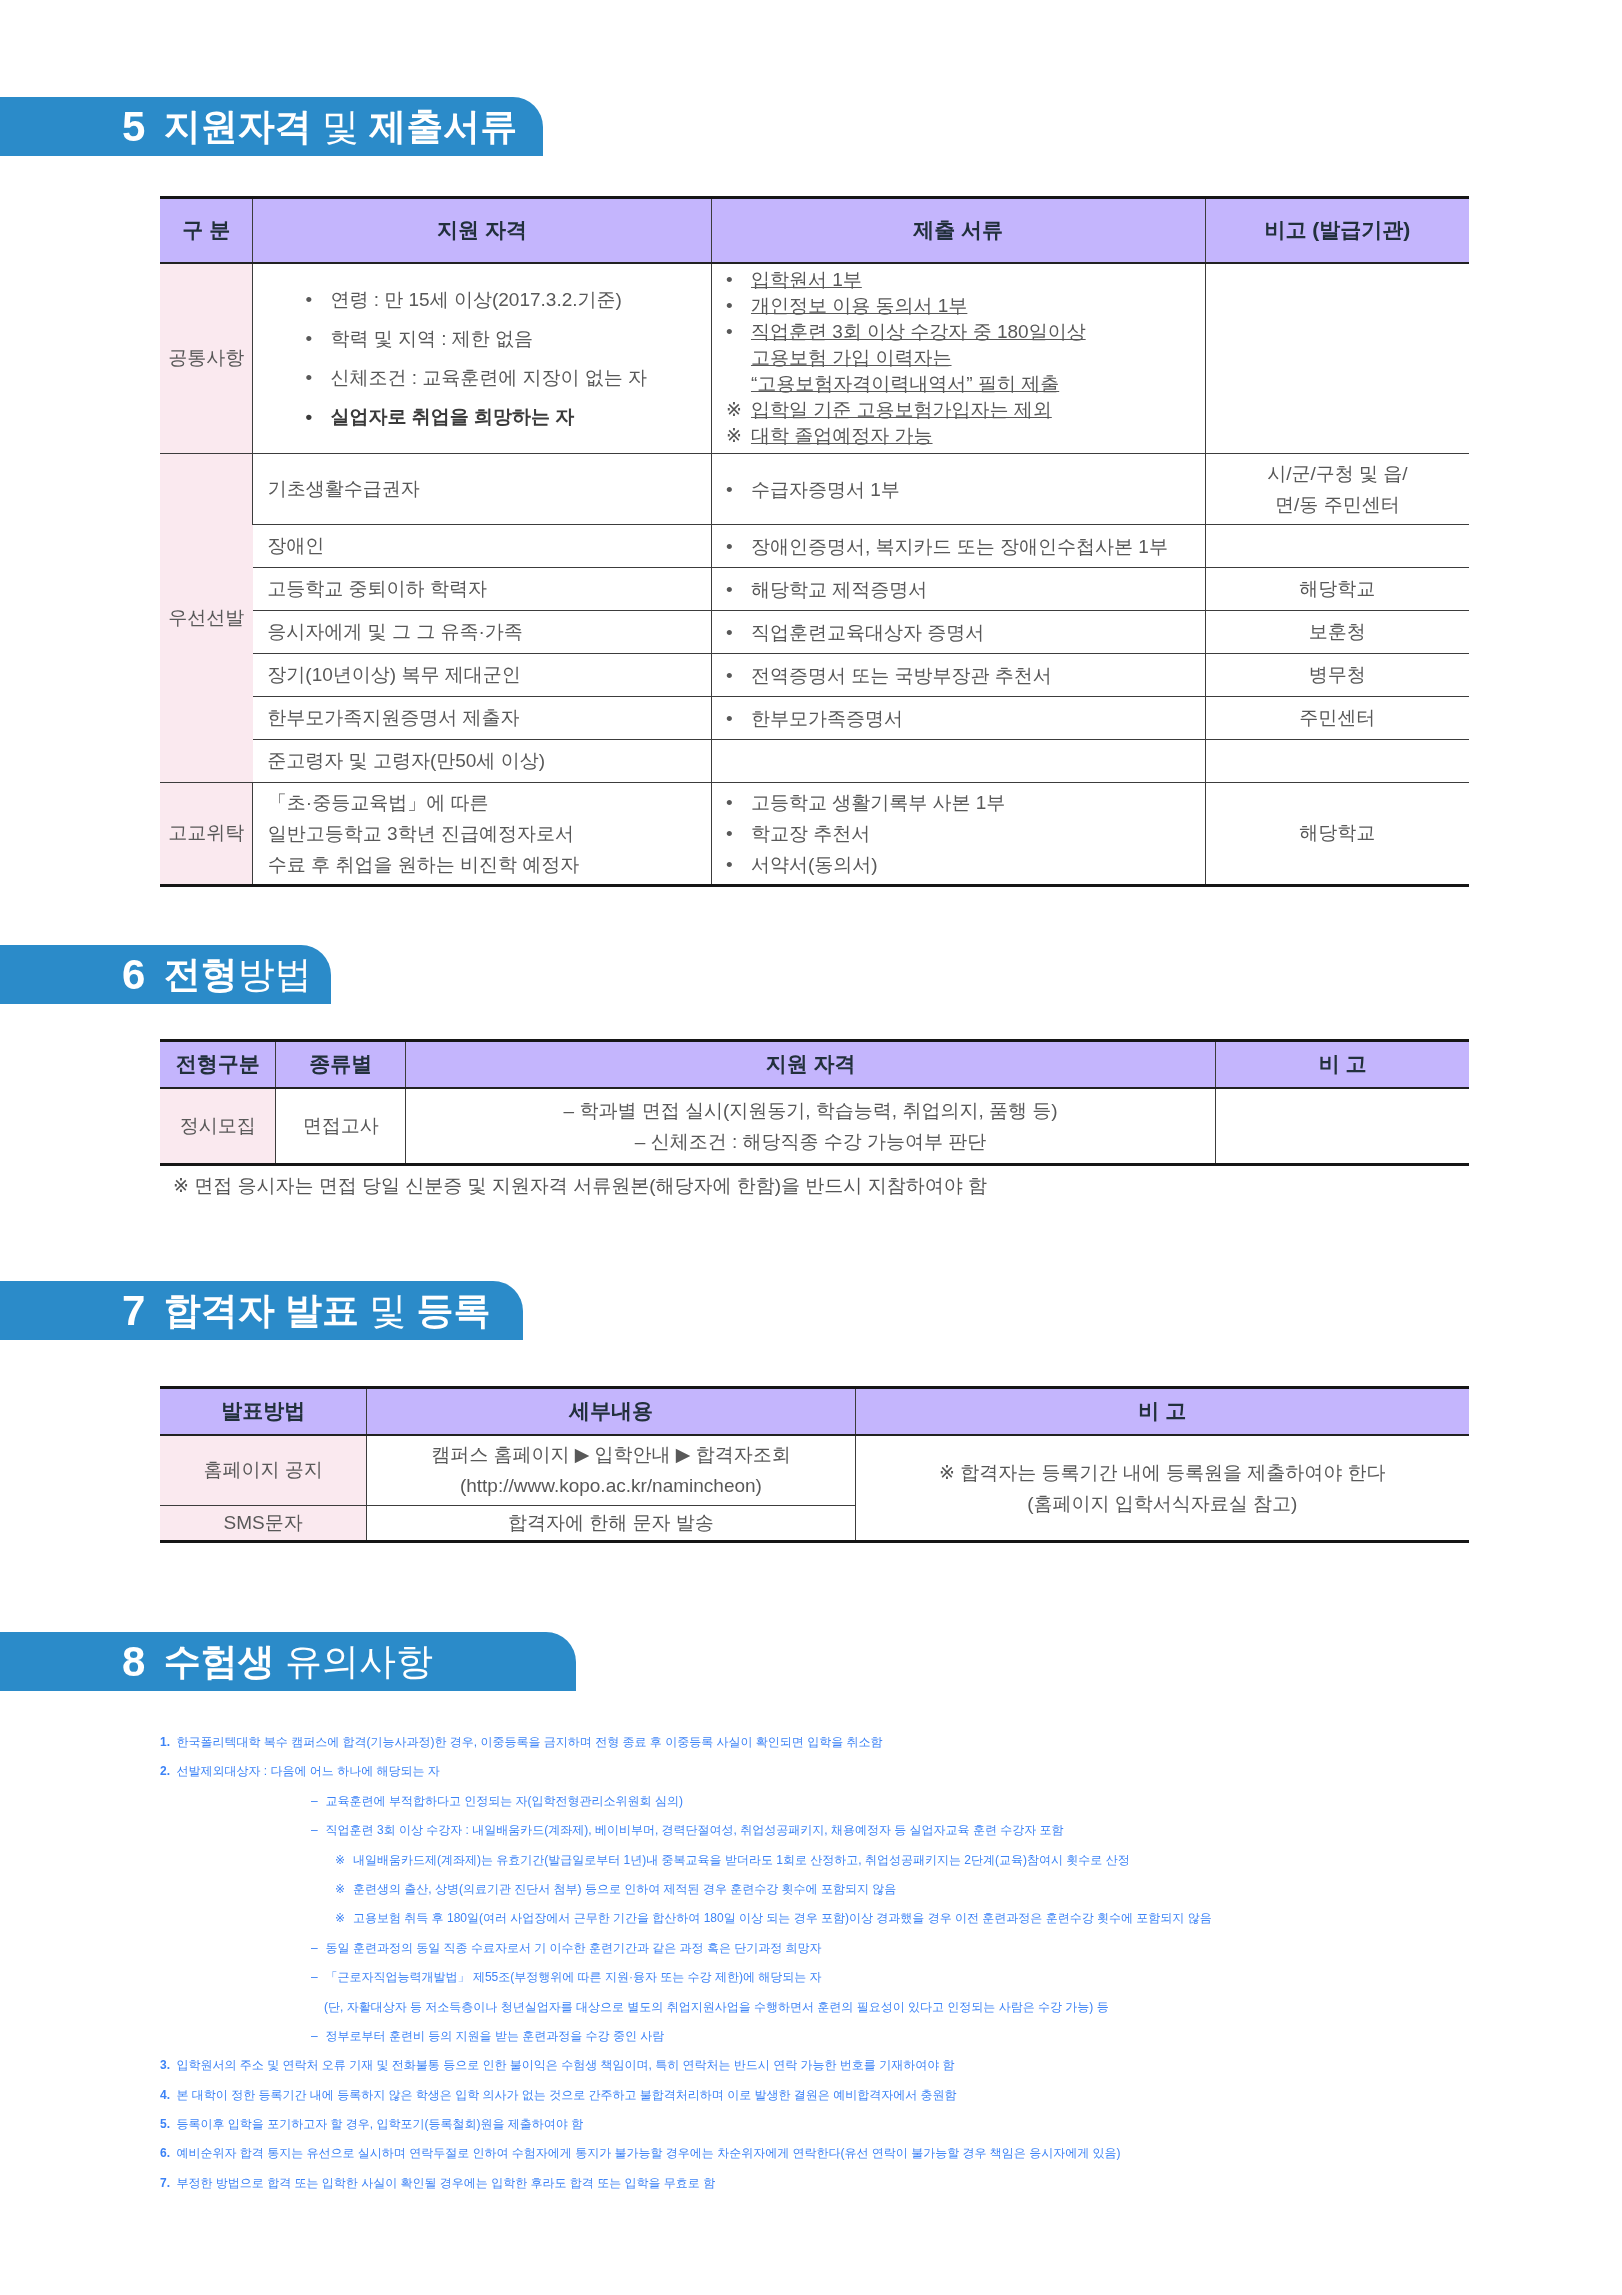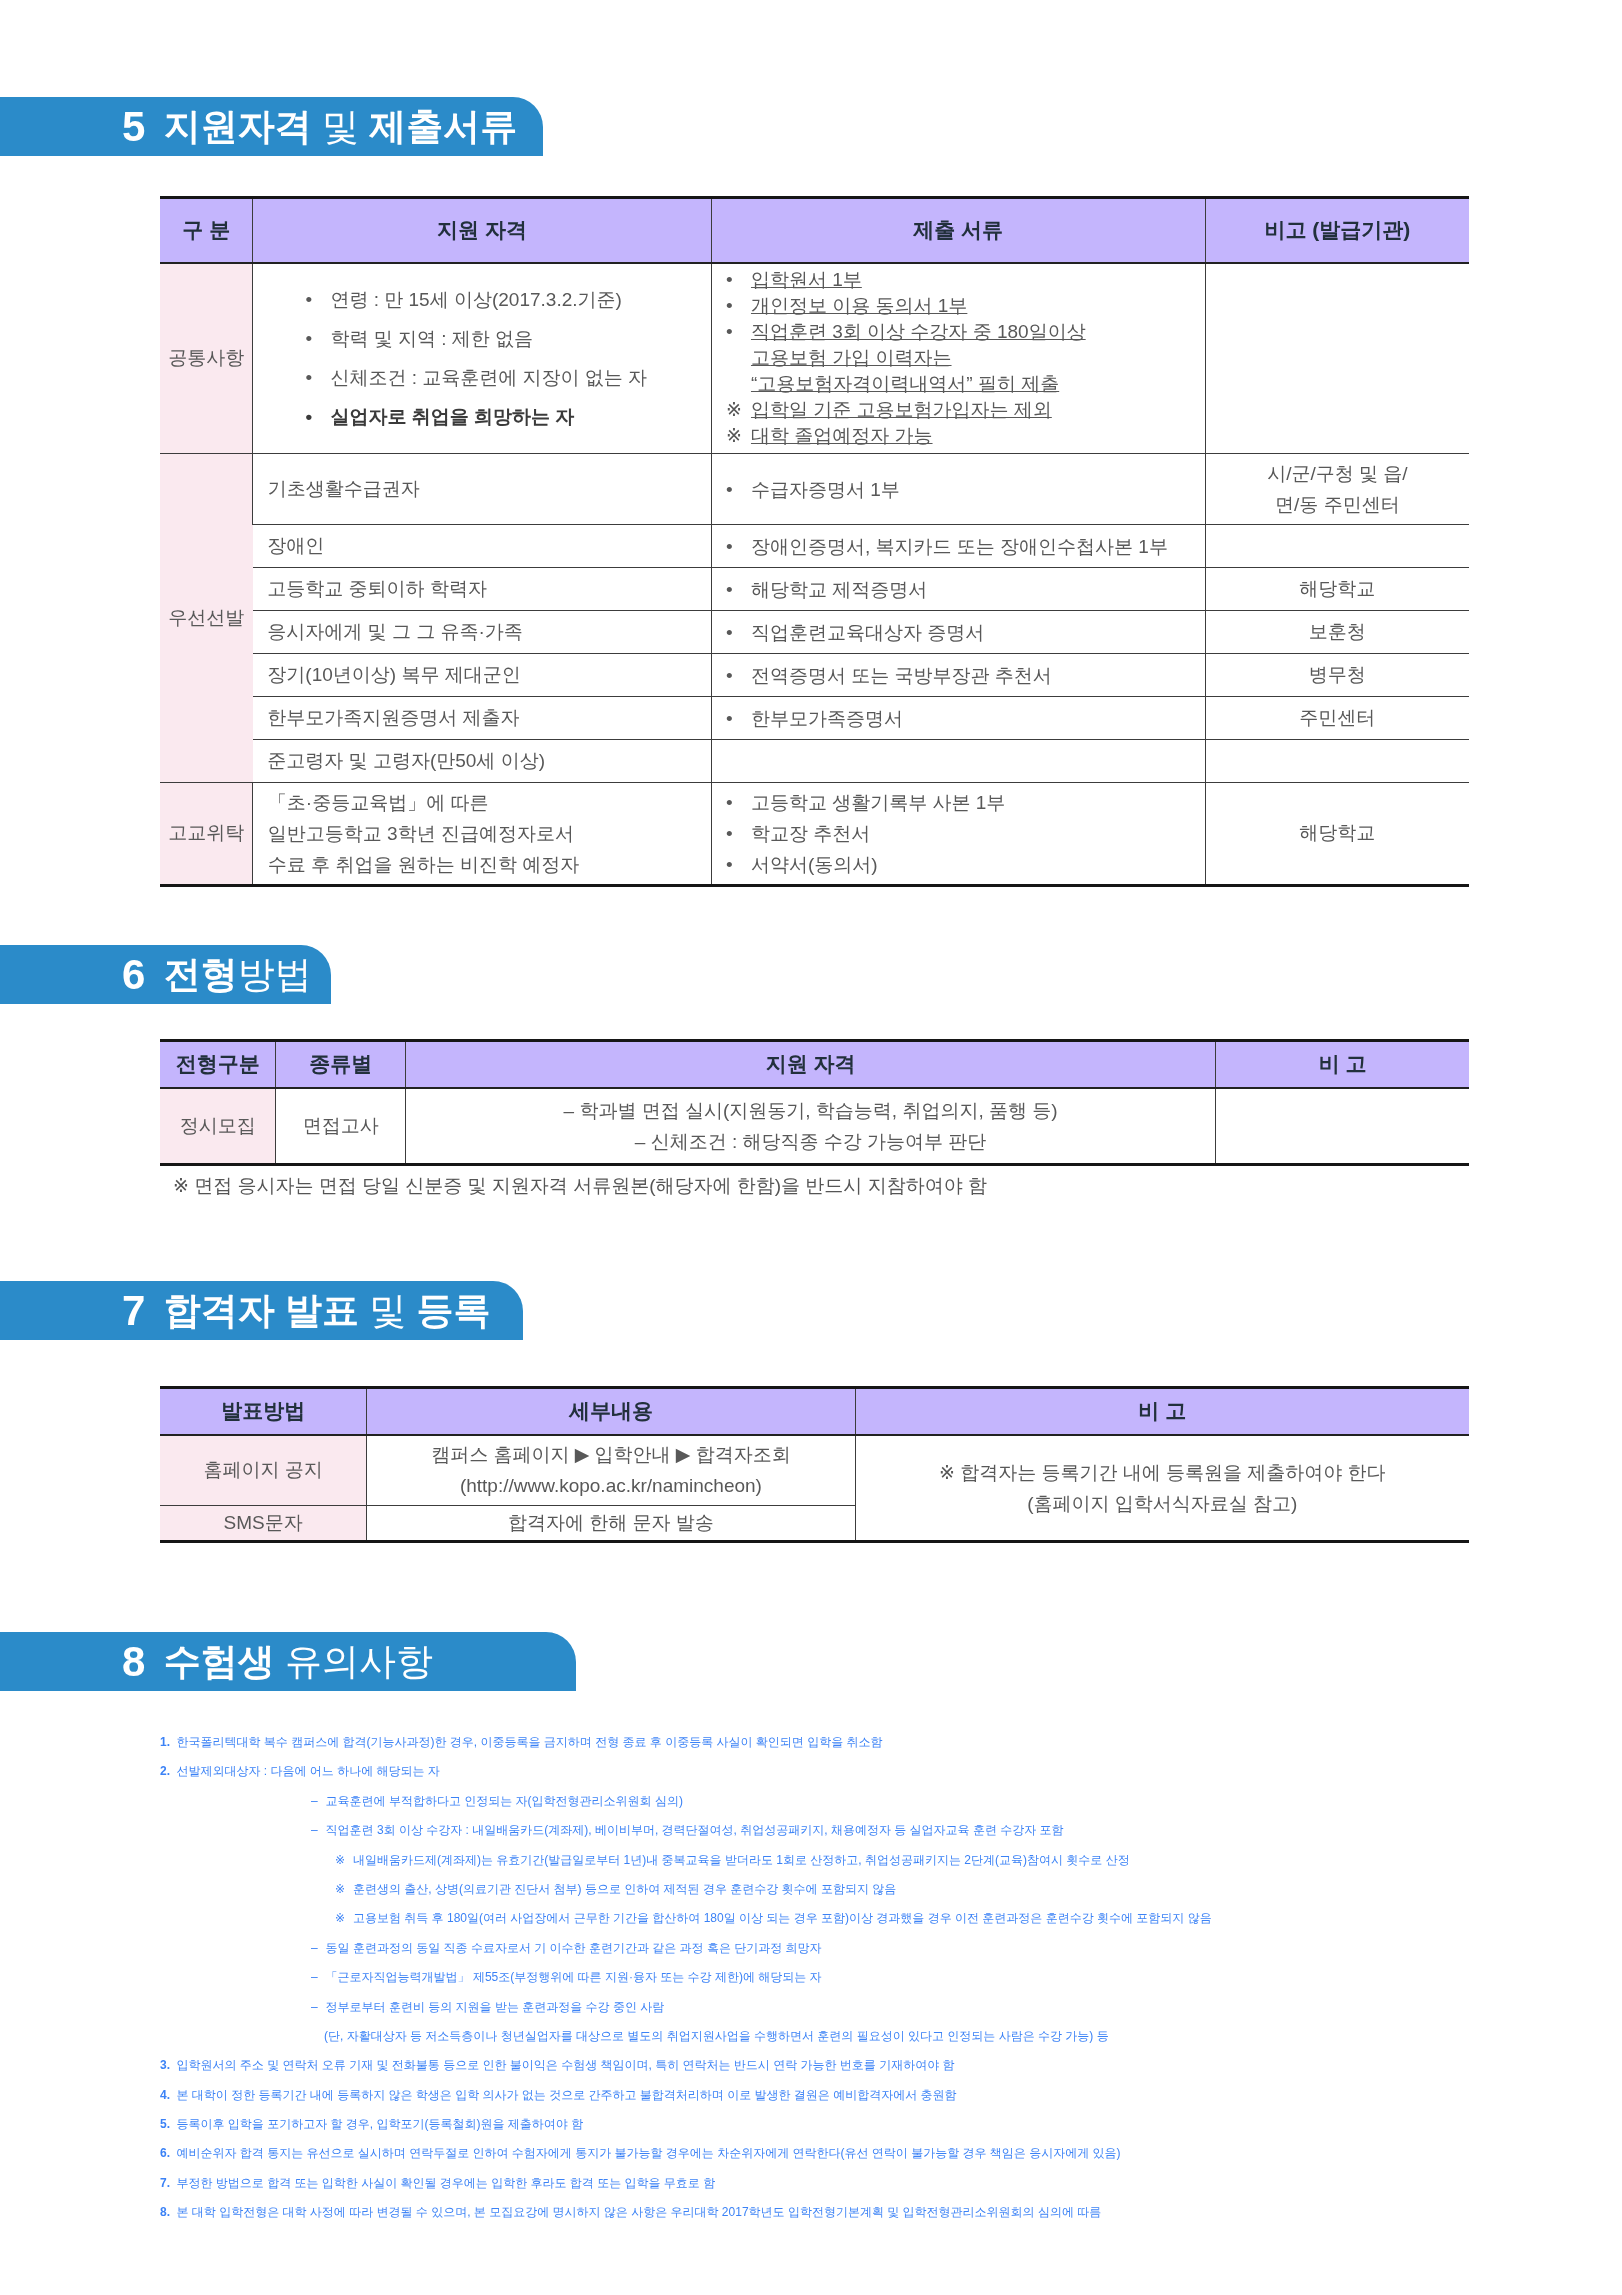--- a/index.html
+++ b/index.html
@@ -253,24 +253,23 @@
   <div class="nlist">
       <div class="nln ind0"><span class="nmk num">1.</span><span>한국폴리텍대학 복수 캠퍼스에 합격(기능사과정)한 경우, 이중등록을 금지하며 전형 종료 후 이중등록 사실이 확인되면 입학을 취소함</span></div>
       <div class="nln ind0"><span class="nmk num">2.</span><span>선발제외대상자 : 다음에 어느 하나에 해당되는 자</span></div>
       <div class="nln ind1"><span class="nmk">–</span><span>교육훈련에 부적합하다고 인정되는 자(입학전형관리소위원회 심의)</span></div>
       <div class="nln ind1"><span class="nmk">–</span><span>직업훈련 3회 이상 수강자 : 내일배움카드(계좌제), 베이비부머, 경력단절여성, 취업성공패키지, 채용예정자 등 실업자교육 훈련 수강자 포함</span></div>
       <div class="nln ind2"><span class="nmk">※</span><span>내일배움카드제(계좌제)는 유효기간(발급일로부터 1년)내 중복교육을 받더라도 1회로 산정하고, 취업성공패키지는 2단계(교육)참여시 횟수로 산정</span></div>
       <div class="nln ind2"><span class="nmk">※</span><span>훈련생의 출산, 상병(의료기관 진단서 첨부) 등으로 인하여 제적된 경우 훈련수강 횟수에 포함되지 않음</span></div>
       <div class="nln ind2"><span class="nmk">※</span><span>고용보험 취득 후 180일(여러 사업장에서 근무한 기간을 합산하여 180일 이상 되는 경우 포함)이상 경과했을 경우 이전 훈련과정은 훈련수강 횟수에 포함되지 않음</span></div>
       <div class="nln ind1"><span class="nmk">–</span><span>동일 훈련과정의 동일 직종 수료자로서 기 이수한 훈련기간과 같은 과정 혹은 단기과정 희망자</span></div>
       <div class="nln ind1"><span class="nmk">–</span><span>「근로자직업능력개발법」 제55조(부정행위에 따른 지원·융자 또는 수강 제한)에 해당되는 자</span></div>
+      <div class="nln ind3"><span>(단, 자활대상자 등 저소득층이나 청년실업자를 대상으로 별도의 취업지원사업을 수행하면서 훈련의 필요성이 있다고 인정되는 사람은 수강 가능) 등</span></div>
       <div class="nln ind1"><span class="nmk">–</span><span>정부로부터 훈련비 등의 지원을 받는 훈련과정을 수강 중인 사람</span></div>
-      <div class="nln ind3"><span>(단, 자활대상자 등 저소득층이나 청년실업자를 대상으로 별도의 취업지원사업을 수행하면서 훈련의 필요성이 있다고 인정되는 사람은 수강 가능) 등</span></div>
       <div class="nln ind0"><span class="nmk num">3.</span><span>입학원서의 주소 및 연락처 오류 기재 및 전화불통 등으로 인한 불이익은 수험생 책임이며, 특히 연락처는 반드시 연락 가능한 번호를 기재하여야 함</span></div>
       <div class="nln ind0"><span class="nmk num">4.</span><span>본 대학이 정한 등록기간 내에 등록하지 않은 학생은 입학 의사가 없는 것으로 간주하고 불합격처리하며 이로 발생한 결원은 예비합격자에서 충원함</span></div>
       <div class="nln ind0"><span class="nmk num">5.</span><span>등록이후 입학을 포기하고자 할 경우, 입학포기(등록철회)원을 제출하여야 함</span></div>
       <div class="nln ind0"><span class="nmk num">6.</span><span>예비순위자 합격 통지는 유선으로 실시하며 연락두절로 인하여 수험자에게 통지가 불가능할 경우에는 차순위자에게 연락한다(유선 연락이 불가능할 경우 책임은 응시자에게 있음)</span></div>
       <div class="nln ind0"><span class="nmk num">7.</span><span>부정한 방법으로 합격 또는 입학한 사실이 확인될 경우에는 입학한 후라도 합격 또는 입학을 무효로 함</span></div>
-      <div class="nln ind0"><span class="nmk num">8.</span><span>본 대학 입학전형은 대학 사정에 따라 변경될 수 있으며, 본 모집요강에 명시하지 않은 사항은 우리대학 2017학년도 입학전형기본계획 및 입학전형관리소위원회의 심의에 따름</span></div>
     </div>
 
 </div>
 
 
 </body></html>

